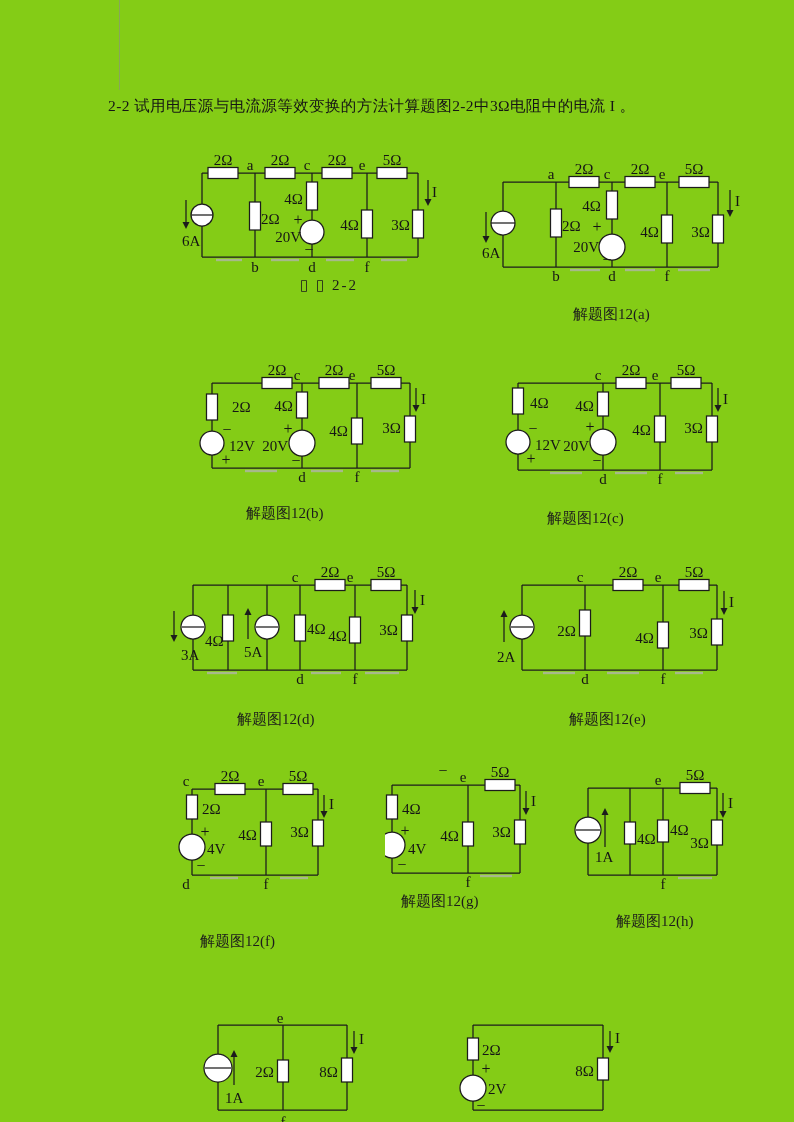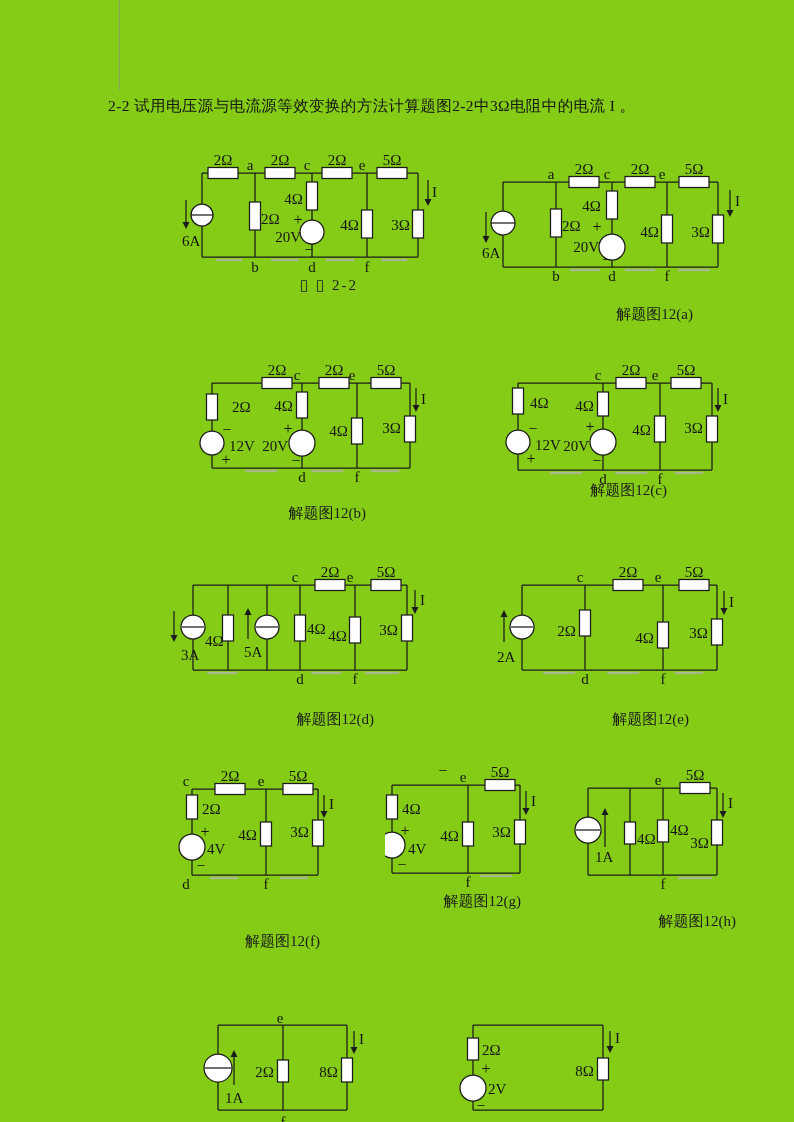--- a/index.html
+++ b/index.html
@@ -1,19 +1,19 @@
 <!DOCTYPE html>
 <html><head>
 <meta charset="utf-8">
 <style>
   html,body{margin:0;padding:0;background:#fff;}
   .page{position:relative;width:794px;height:1122px;background:#84cc16;overflow:hidden;
         font-family:"Liberation Serif","DejaVu Serif",serif;color:#151515;padding-left:18px;}
   .title{position:absolute;left:108px;top:96px;width:620px;font-size:15.5px;letter-spacing:.4px;}
-  .cap{position:absolute;font-size:15px;text-align:right;color:#1c1c1c;}
+  .cap{position:absolute;font-size:15px;text-align:left;color:#1c1c1c;}
   .scan-line{position:absolute;left:119px;top:0;width:1px;height:90px;background:#8a8a8a;opacity:.6;}
   svg{position:absolute;overflow:hidden;}
   svg text{font-family:"Liberation Serif","DejaVu Serif",serif;font-size:15px;fill:#151515;}
   svg text.sgn{font-size:16px;}
   .mid{text-anchor:middle}.end{text-anchor:end}
   .w{stroke:#1c1c1c;stroke-width:1.25;fill:none;}
   .rs{fill:#fff;stroke:#1c1c1c;stroke-width:1.25;}
   .sc{fill:#fff;stroke:#1c1c1c;stroke-width:1.25;}
   .ah{fill:#1c1c1c;stroke:none;}
   .art{fill:#b3b3b3;stroke:none;opacity:.75;}
@@ -171,21 +171,21 @@
     <text class="end" x="99" y="51">4Ω</text>
     <text class="mid sgn" x="95" y="72">+</text>
     <text class="end" x="94" y="91">20V</text>
     <text class="mid sgn" x="102" y="106">−</text>
     <text class="end" x="156" y="75">4Ω</text>
     <text class="end" x="208" y="73">3Ω</text>
     <text x="228" y="44">I</text>
     <text class="mid" x="108" y="124">d</text>
     <text class="mid" x="165" y="124">f</text>
   </svg>
-  <div class="cap" style="left:547px;top:481px;width:120px">解题图12(c)</div>
+  <div class="cap" style="left:547px;top:509px;width:120px">解题图12(c)</div>
 
   <svg style="left:165px;top:565px" width="270" height="135" viewBox="0 0 270 135">
     <path class="w" d="M28 20 H242 M28 105 H242 M28 20 V50 M28 74 V105 M63 20 V105 M102 20 V50 M102 74 V105 M135 20 V105 M190 20 V105 M242 20 V105"></path>
     <rect class="art" x="42" y="106.8" width="30" height="2.4"></rect>
     <rect class="art" x="146" y="106.8" width="30" height="2.4"></rect>
     <rect class="art" x="200" y="106.8" width="34" height="2.4"></rect>
     <rect class="rs" x="150" y="14.5" width="30" height="11"></rect>
     <rect class="rs" x="206" y="14.5" width="30" height="11"></rect>
     <rect class="rs" x="57.5" y="50" width="11" height="26"></rect>
     <rect class="rs" x="129.5" y="50" width="11" height="26"></rect>
@@ -208,21 +208,21 @@
     <text x="16" y="95">3A</text>
     <text x="79" y="92">5A</text>
     <text x="40" y="81">4Ω</text>
     <text x="142" y="69">4Ω</text>
     <text class="end" x="182" y="76">4Ω</text>
     <text class="end" x="233" y="70">3Ω</text>
     <text x="255" y="40">I</text>
     <text class="mid" x="135" y="119">d</text>
     <text class="mid" x="190" y="119">f</text>
   </svg>
-  <div class="cap" style="left:254px;top:710px;width:120px">解题图12(d)</div>
+  <div class="cap" style="left:237px;top:710px;width:120px">解题图12(d)</div>
 
   <svg style="left:495px;top:565px" width="245" height="135" viewBox="0 0 245 135">
     <path class="w" d="M27 20 H222 M27 105 H222 M27 20 V50 M27 74 V105 M90 20 V105 M168 20 V105 M222 20 V105"></path>
     <rect class="art" x="48" y="106.8" width="32" height="2.4"></rect>
     <rect class="art" x="112" y="106.8" width="32" height="2.4"></rect>
     <rect class="art" x="180" y="106.8" width="28" height="2.4"></rect>
     <rect class="rs" x="118" y="14.5" width="30" height="11"></rect>
     <rect class="rs" x="184" y="14.5" width="30" height="11"></rect>
     <rect class="rs" x="84.5" y="45" width="11" height="26"></rect>
     <rect class="rs" x="162.5" y="57" width="11" height="26"></rect>

